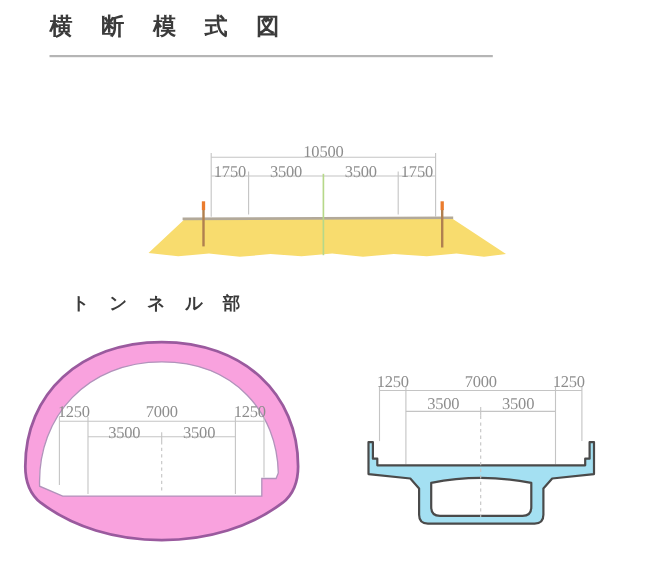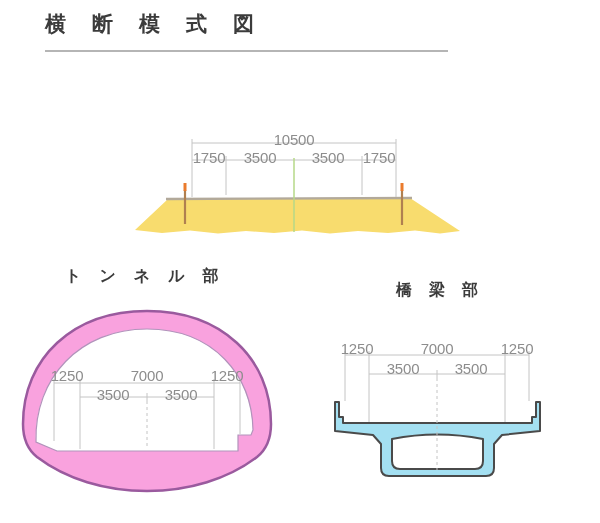--- a/index.html
+++ b/index.html
@@ -1,18 +1,18 @@
 <!DOCTYPE html>
 <html><head>
 <meta charset="utf-8">
 <style>
   html,body{margin:0;padding:0;background:#ffffff;}
   .stage{
     position:relative;width:600px;height:523px;background:#ffffff;overflow:hidden;
-    font-family:Liberation Sans, sans-serif;
+    font-family:Liberation Serif, serif;
   }
   .main-title{
     position:absolute;left:45px;top:10px;
     font-size:21px;font-weight:bold;color:#3b3b3b;letter-spacing:26px;white-space:nowrap;
   }
   .title-rule{
     position:absolute;left:45px;top:50px;width:403px;height:2px;background:#b5b5b5;
   }
   .sec-title{
     position:absolute;font-size:16px;font-weight:bold;color:#3b3b3b;white-space:nowrap;
@@ -28,21 +28,20 @@
 </style>
 </head>
 <body>
 
 <div class="stage">
 
   <div class="main-title">横断模式図</div>
   <div class="title-rule"></div>
 
   <div class="sec-title t-tunnel">トンネル部</div>
-  <div class="sec-title t-bridge">橋梁部</div>
 
   <svg class="diagram" width="600" height="523" viewBox="0 0 600 523">
 
     <g>
       <polygon fill="#f8dc6e" points="168,199 410,198 460,231 440,233.5 415,230.5 388,233 358,231 330,233.5 302,230.5 274,233 246,231 218,233.5 190,230.5 162,233 135,230"></polygon>
       <line x1="166" y1="199" x2="412" y2="198" stroke="#b2a99a" stroke-width="2.4"></line>
 
       <g stroke="#c4c4c4" stroke-width="1" fill="none">
         <line x1="192" y1="143" x2="396" y2="143"></line>
         <line x1="192" y1="160" x2="396" y2="160"></line>

